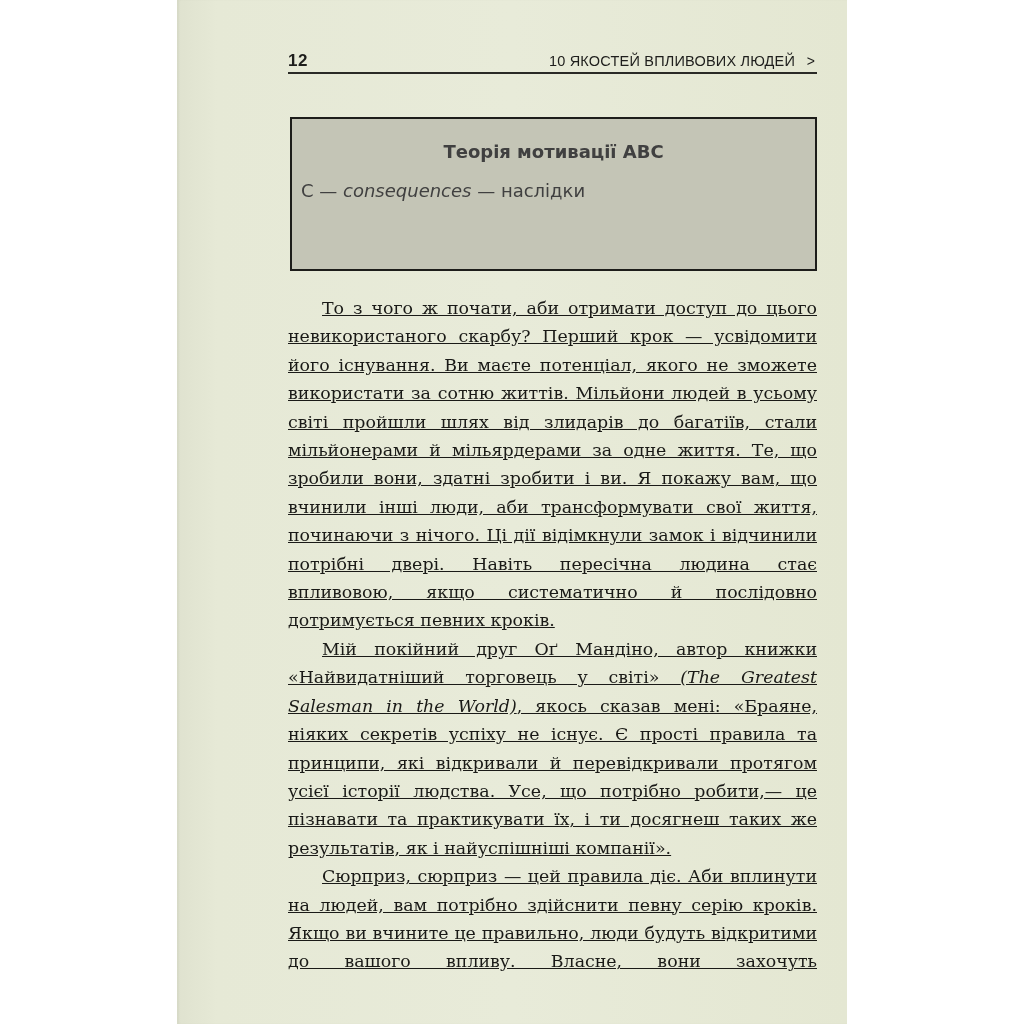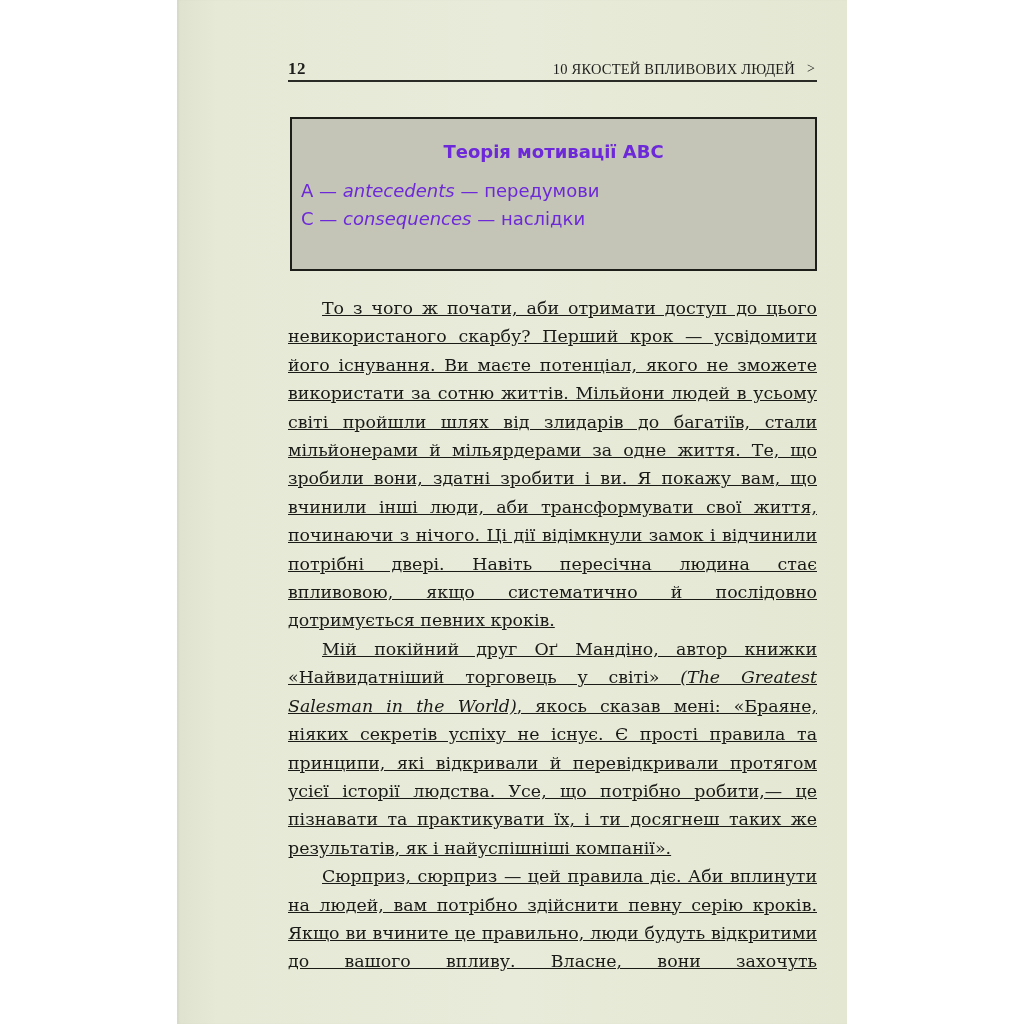--- a/index.html
+++ b/index.html
@@ -9,44 +9,44 @@
       position: relative;
     }
     .page {
       position: absolute;
       left: 177px; top: 0; width: 670px; height: 1024px;
       background: linear-gradient(90deg, #dfe2cf 0%, #e6e9d6 6%, #e8ebd9 50%, #e4e7d2 100%);
       box-shadow: inset 2px 0 2px rgba(0,0,0,0.04);
     }
     .running-head {
       position: absolute;
-      left: 111px; top: 56px; width: 529px; height: 24px;
+      left: 111px; top: 48px; width: 529px; height: 24px;
       border-bottom: 2px solid #2a2a26;
-      font-family: Liberation Serif, serif;
+      font-family: Liberation Sans, sans-serif;
       color: #1e1e1c;
     }
     .page-number {
       position: absolute; left: 0; top: 3px;
       font-size: 17px; font-weight: bold; letter-spacing: 0.5px;
     }
     .book-title {
       position: absolute; right: 22px; top: 5px;
       font-size: 14.5px; letter-spacing: 0.2px; text-align: right;
     }
     .nav-chevron {
       position: absolute; right: 2px; top: 5px;
       font-size: 14px;
     }
     .abc-box {
       position: absolute;
       left: 113px; top: 117px; width: 523px; height: 150px;
       background: #c4c5b6;
       border: 2px solid #1d1d1a;
       font-family: "DejaVu Sans", sans-serif;
-      color: #6d28d9;
+      color: #404040;
     }
     .abc-title {
       position: absolute; left: 0; right: 0; top: 22px;
       text-align: center;
       font-size: 18px; font-weight: bold;
     }
     .abc-list {
       position: absolute; left: 9px; top: 58px;
       margin: 0; padding: 0; list-style: none;
       font-size: 18px; line-height: 28px;
@@ -77,21 +77,20 @@
 
   <div class="running-head">
     <span class="page-number">12</span>
     <span class="book-title">10 ЯКОСТЕЙ ВПЛИВОВИХ ЛЮДЕЙ</span>
     <span class="nav-chevron">&gt;</span>
   </div>
 
   <div class="abc-box">
     <div class="abc-title">Теорія мотивації АВС</div>
     <ul class="abc-list">
-      <li><span>А</span><span> — </span><em>antecedents</em><span> — </span><span>передумови</span></li>
       <li><span>С</span><span> — </span><em>consequences</em><span> — </span><span>наслідки</span></li>
     </ul>
   </div>
 
   <div class="body-text">
     <p>То з чого ж почати, аби отримати доступ до цього невикористаного скарбу? Перший крок — усвідомити його існування. Ви маєте потенціал, якого не зможете використати за сотню життів. Мільйони людей в усьому світі пройшли шлях від злидарів до багатіїв, стали мільйонерами й мільярдерами за одне життя. Те, що зробили вони, здатні зробити і ви. Я покажу вам, що вчинили інші люди, аби трансформувати свої життя, починаючи з нічого. Ці дії відімкнули замок і відчинили потрібні двері. Навіть пересічна людина стає впливовою, якщо систематично й послідовно дотримується певних кроків.</p>
     <p><span>Мій покійний друг Оґ Мандіно, автор книжки «Найвидатніший торговець у світі» </span><em>(The Greatest Salesman in the World)</em><span>, якось сказав мені: «Браяне, ніяких секретів успіху не існує. Є прості правила та принципи, які відкривали й перевідкривали протягом усієї історії людства. Усе, що потрібно робити,— це пізнавати та практикувати їх, і ти досягнеш таких же результатів, як і найуспішніші компанії».</span></p>
     <p class="open-end">Сюрприз, сюрприз — цей правила діє. Аби вплинути на людей, вам потрібно здійснити певну серію кроків. Якщо ви вчините це правильно, люди будуть відкритими до вашого впливу. Власне, вони захочуть</p>
   </div>
 

